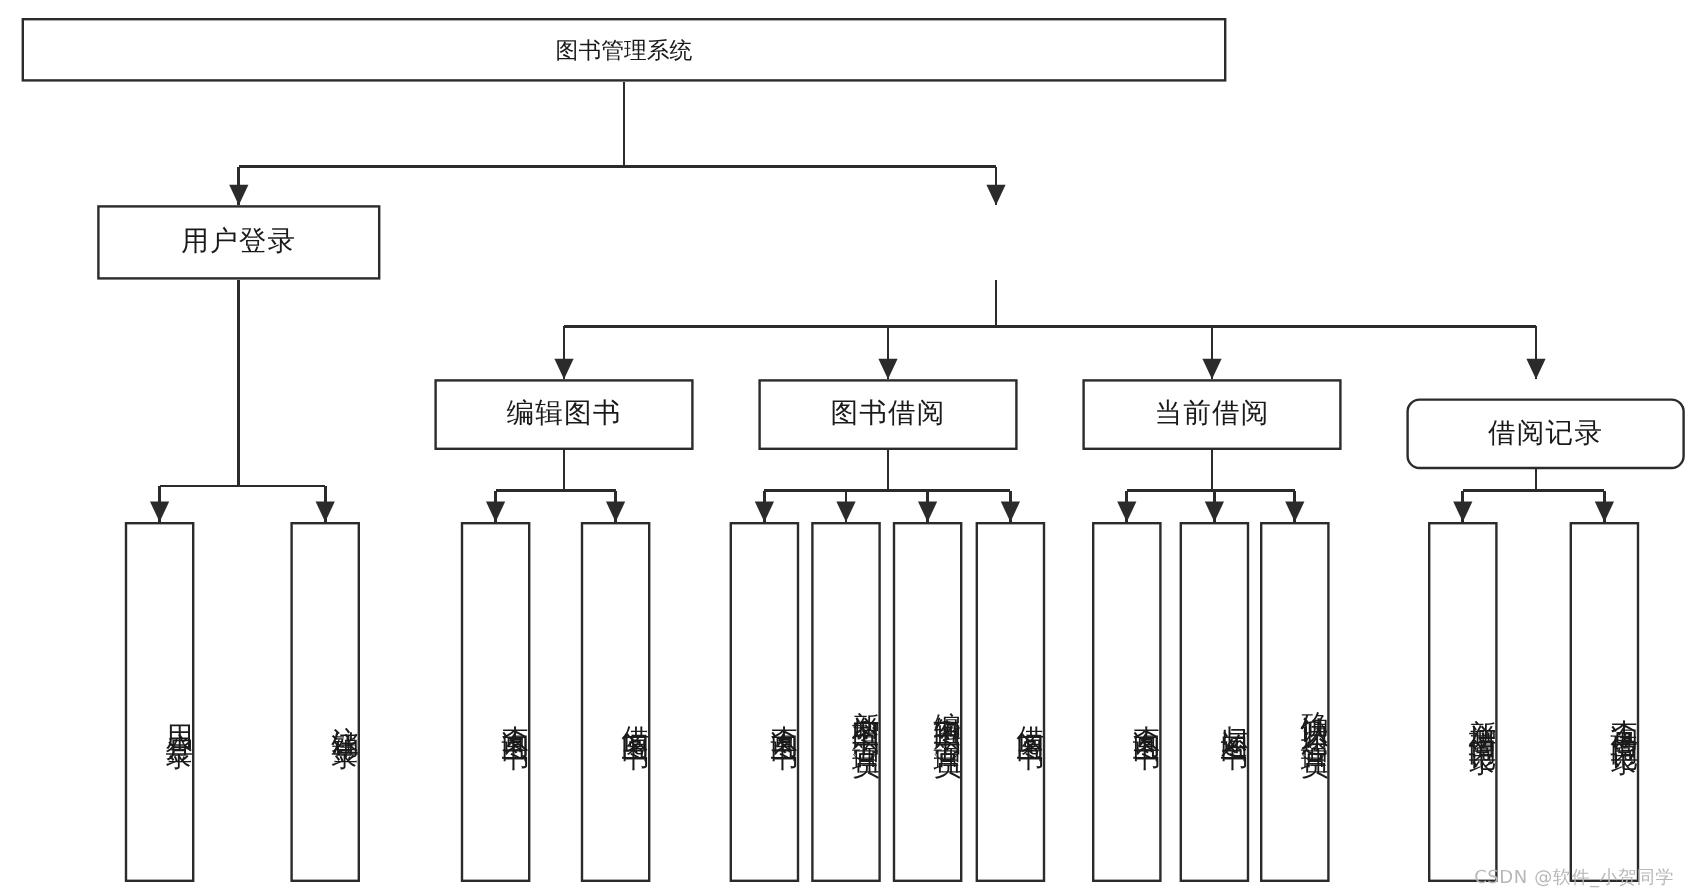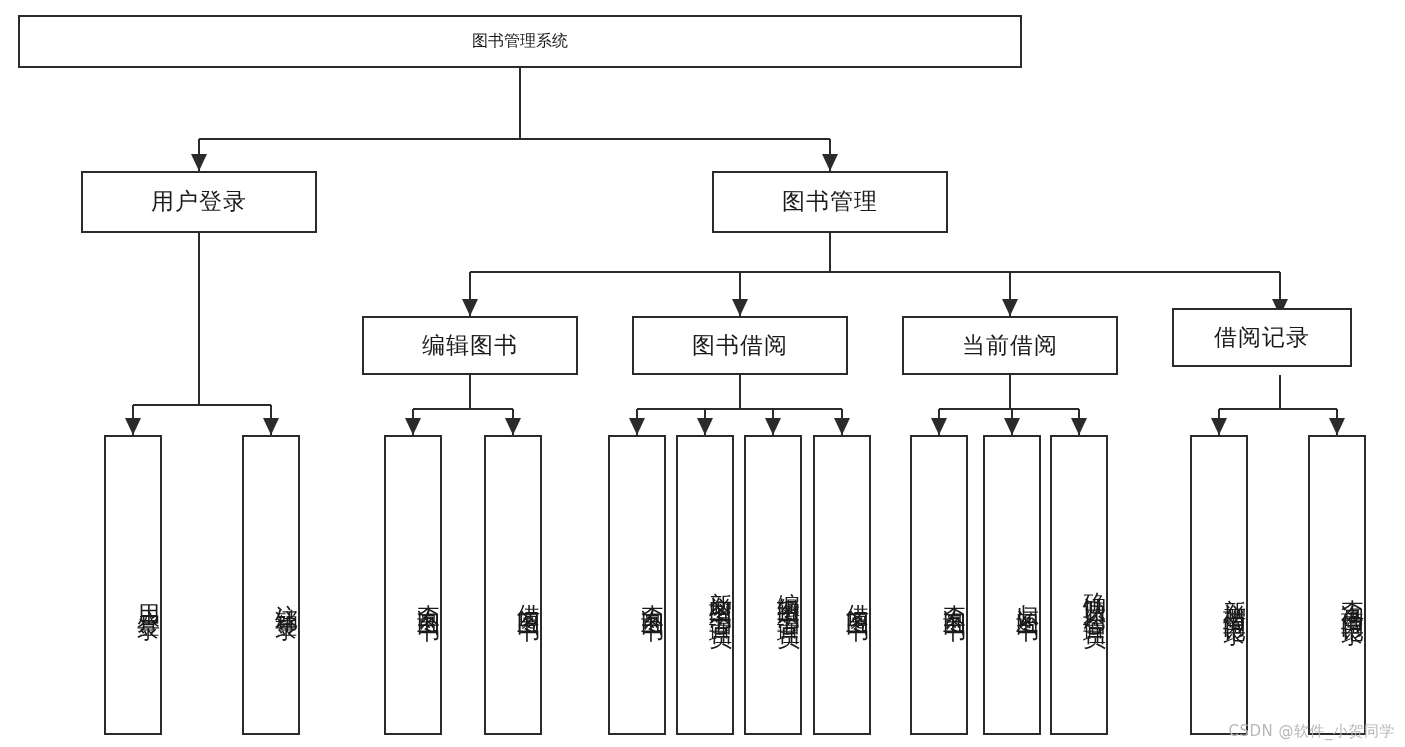--- a/index.html
+++ b/index.html
@@ -34,21 +34,21 @@
     align-items: center;
     justify-content: center;
     color: #1a1a1a;
   }
   .node.horiz {
     font-size: 23px;
     letter-spacing: 1px;
     line-height: 1.2;
   }
   .node.root {
-    font-size: 16px;
+    font-size: 19px;
   }
   .node.vert {
     writing-mode: vertical-rl;
     text-orientation: upright;
     font-size: 23px;
     letter-spacing: 5px;
     line-height: 1;
     padding-top: 22px;
     align-items: flex-start;
     justify-content: center;
@@ -128,34 +128,31 @@
       <polygon points="1329,418 1345,418 1337,435" fill="#2b2b2b"></polygon>
     </svg>
 
   <div class="node root" style="left: 18px; top: 15px; width: 1004px; height: 53px;">
     <span>图书管理系统</span>
   </div>
 
   <div class="node horiz" style="left: 81px; top: 171px; width: 236px; height: 62px;">
     <span>用户登录</span>
   </div>
-  <div class="node horiz" style="left: 712px; top: 171px; width: 236px; height: 62px;">
-    <span>图书管理</span>
-  </div>
 
   <div class="node horiz" style="left: 362px; top: 316px; width: 216px; height: 59px;">
     <span>编辑图书</span>
   </div>
   <div class="node horiz" style="left: 632px; top: 316px; width: 216px; height: 59px;">
     <span>图书借阅</span>
   </div>
   <div class="node horiz" style="left: 902px; top: 316px; width: 216px; height: 59px;">
     <span>当前借阅</span>
   </div>
-  <div class="node horiz" style="left: 1172px; top: 308px; width: 180px; height: 59px;">
+  <div class="node horiz" style="left: 1172px; top: 332px; width: 232px; height: 59px; border-radius: 11px;">
     <span>借阅记录</span>
   </div>
 
   <div class="node vert" style="left: 104px; top: 435px; width: 58px; height: 300px;">
     <span class="vlabel">用户登录</span>
   </div>
   <div class="node vert" style="left: 242px; top: 435px; width: 58px; height: 300px;">
     <span class="vlabel">注销登录</span>
   </div>
   <div class="node vert" style="left: 384px; top: 435px; width: 58px; height: 300px;">

